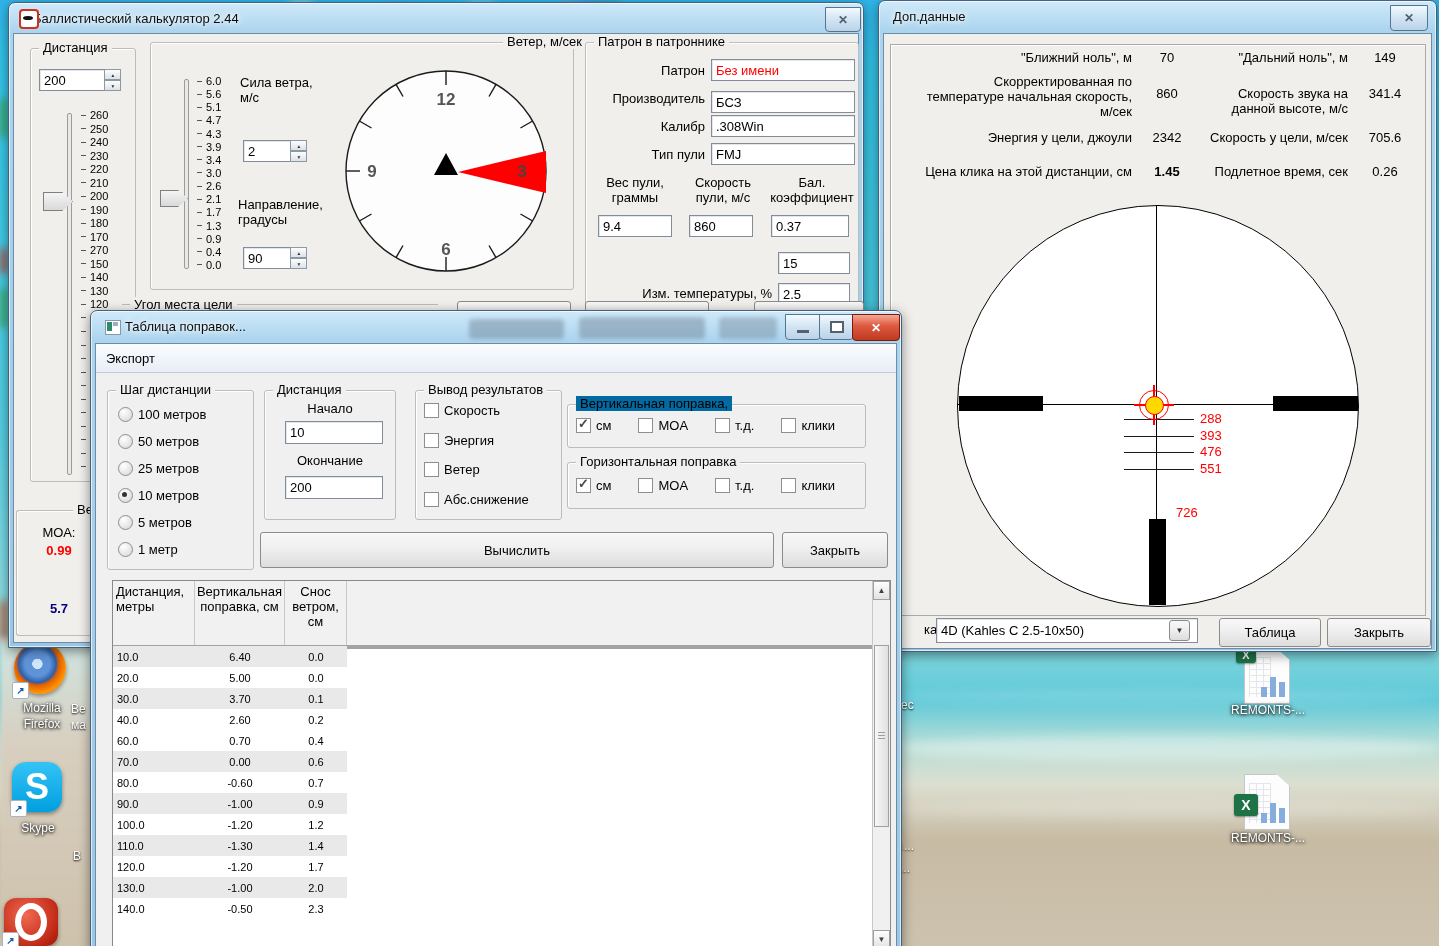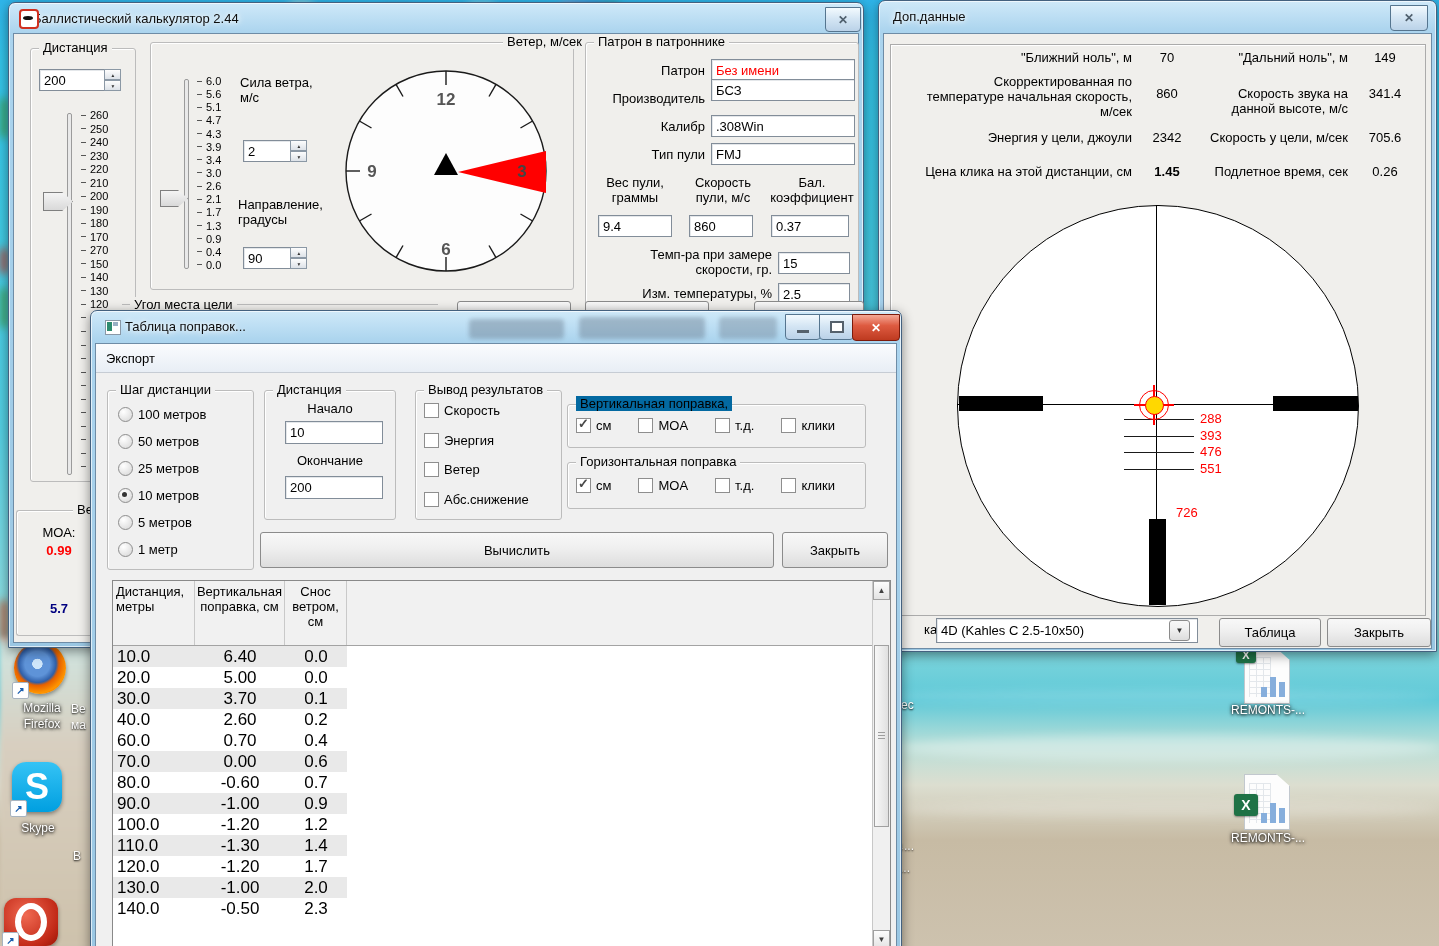--- a/index.html
+++ b/index.html
@@ -59,25 +59,25 @@
   .trow{display:flex;align-items:center;gap:4px;height:12px;}
   .trow i{width:5px;height:1px;background:#555;}
   .trow b{font-weight:normal;font-size:11px;}
 
   .preline{white-space:pre-line;}
   .glabel{position:absolute;line-height:15px;}
   .r{text-align:right;}  .c{text-align:center;}
 
   
   .dtable{position:absolute;background:#fff;border:1px solid #898989;}
-  .thead{position:absolute;left:0;top:0;right:0;height:64px;background:#F1F1F1;border-bottom:1px solid #a3a3a3;}
+  .thead{position:absolute;left:0;top:0;right:0;height:64px;background:#F1F1F1;border-bottom:4px solid #a3a3a3;}
   .hcell{position:absolute;top:0;bottom:0;border-right:1px solid #C9C9C9;font-size:13px;line-height:15px;padding-top:3px;box-sizing:border-box;}
   .trw{display:flex;height:21px;align-items:center;}
   .trw.alt .tc{background:#E9E9E9;}
-  .tc{height:21px;display:flex;align-items:center;box-sizing:border-box;font-size:17px;}
+  .tc{height:21px;display:flex;align-items:center;box-sizing:border-box;font-size:11px;}
   .tc.c0{width:82px;padding-left:4px;}
   .tc.c1{width:90px;justify-content:center;}
   .tc.c2{width:62px;justify-content:center;}
   .vscroll{position:absolute;width:17px;background:#F0F0F0;border-left:1px solid #C8C8C8;}
   .sbtn{position:absolute;left:0;right:0;height:17px;background:linear-gradient(#FDFDFD,#E3E3E3);
       border:1px solid #A0A0A0;display:flex;align-items:center;justify-content:center;font-size:8px;color:#404040;}
   .sthumb2{position:absolute;left:1px;right:1px;background:linear-gradient(90deg,#F8F8F8,#E0E0E0);
       border:1px solid #A0A0A0;}
   .grip{position:absolute;left:3px;right:3px;top:50%;height:8px;margin-top:-4px;
       background:repeating-linear-gradient(#9E9E9E 0 1px,transparent 1px 3px);}
@@ -416,21 +416,21 @@
       </svg>
     </div>
 
     <div class="groupbox" style="left:571px;top:8px;width:272px;height:268px;">
       <span class="group-label">Патрон в патроннике</span>
       <div class="glabel r" style="left:4px;top:20px;width:115px;">Патрон</div>
       <div class="tbx red" style="left:125px;top:16px;width:134px;height:20px;">
           <span>Без имени</span>
         </div>
       <div class="glabel r" style="left:4px;top:48px;width:115px;">Производитель</div>
-      <div class="tbx" style="left:125px;top:36px;width:134px;height:20px;">
+      <div class="tbx" style="left:125px;top:48px;width:134px;height:20px;">
           <span>БСЗ</span>
         </div>
       <div class="glabel r" style="left:4px;top:76px;width:115px;">Калибр</div>
       <div class="tbx" style="left:125px;top:72px;width:134px;height:20px;">
           <span>.308Win</span>
         </div>
       <div class="glabel r" style="left:4px;top:104px;width:115px;">Тип пули</div>
       <div class="tbx" style="left:125px;top:100px;width:134px;height:20px;">
           <span>FMJ</span>
         </div>
@@ -442,22 +442,20 @@
 коэффициент</div>
       <div class="tbx" style="left:12px;top:172px;width:64px;height:20px;">
           <span>9.4</span>
         </div>
       <div class="tbx" style="left:103px;top:172px;width:54px;height:20px;">
           <span>860</span>
         </div>
       <div class="tbx" style="left:185px;top:172px;width:68px;height:20px;">
           <span>0.37</span>
         </div>
-      <div class="glabel r preline" style="left:0px;top:204px;width:186px;">Темп-ра при замере
-скорости, гр.</div>
       <div class="tbx" style="left:192px;top:209px;width:62px;height:20px;">
           <span>15</span>
         </div>
       <div class="glabel r" style="left:0px;top:243px;width:186px;">Изм. температуры, %</div>
       <div class="tbx" style="left:192px;top:240px;width:62px;height:20px;">
           <span>2.5</span>
         </div>
     </div>
 
     <div style="position:absolute;left:108px;top:270px;width:316px;height:12px;border-top:1px solid #BCBCBC;"></div>

